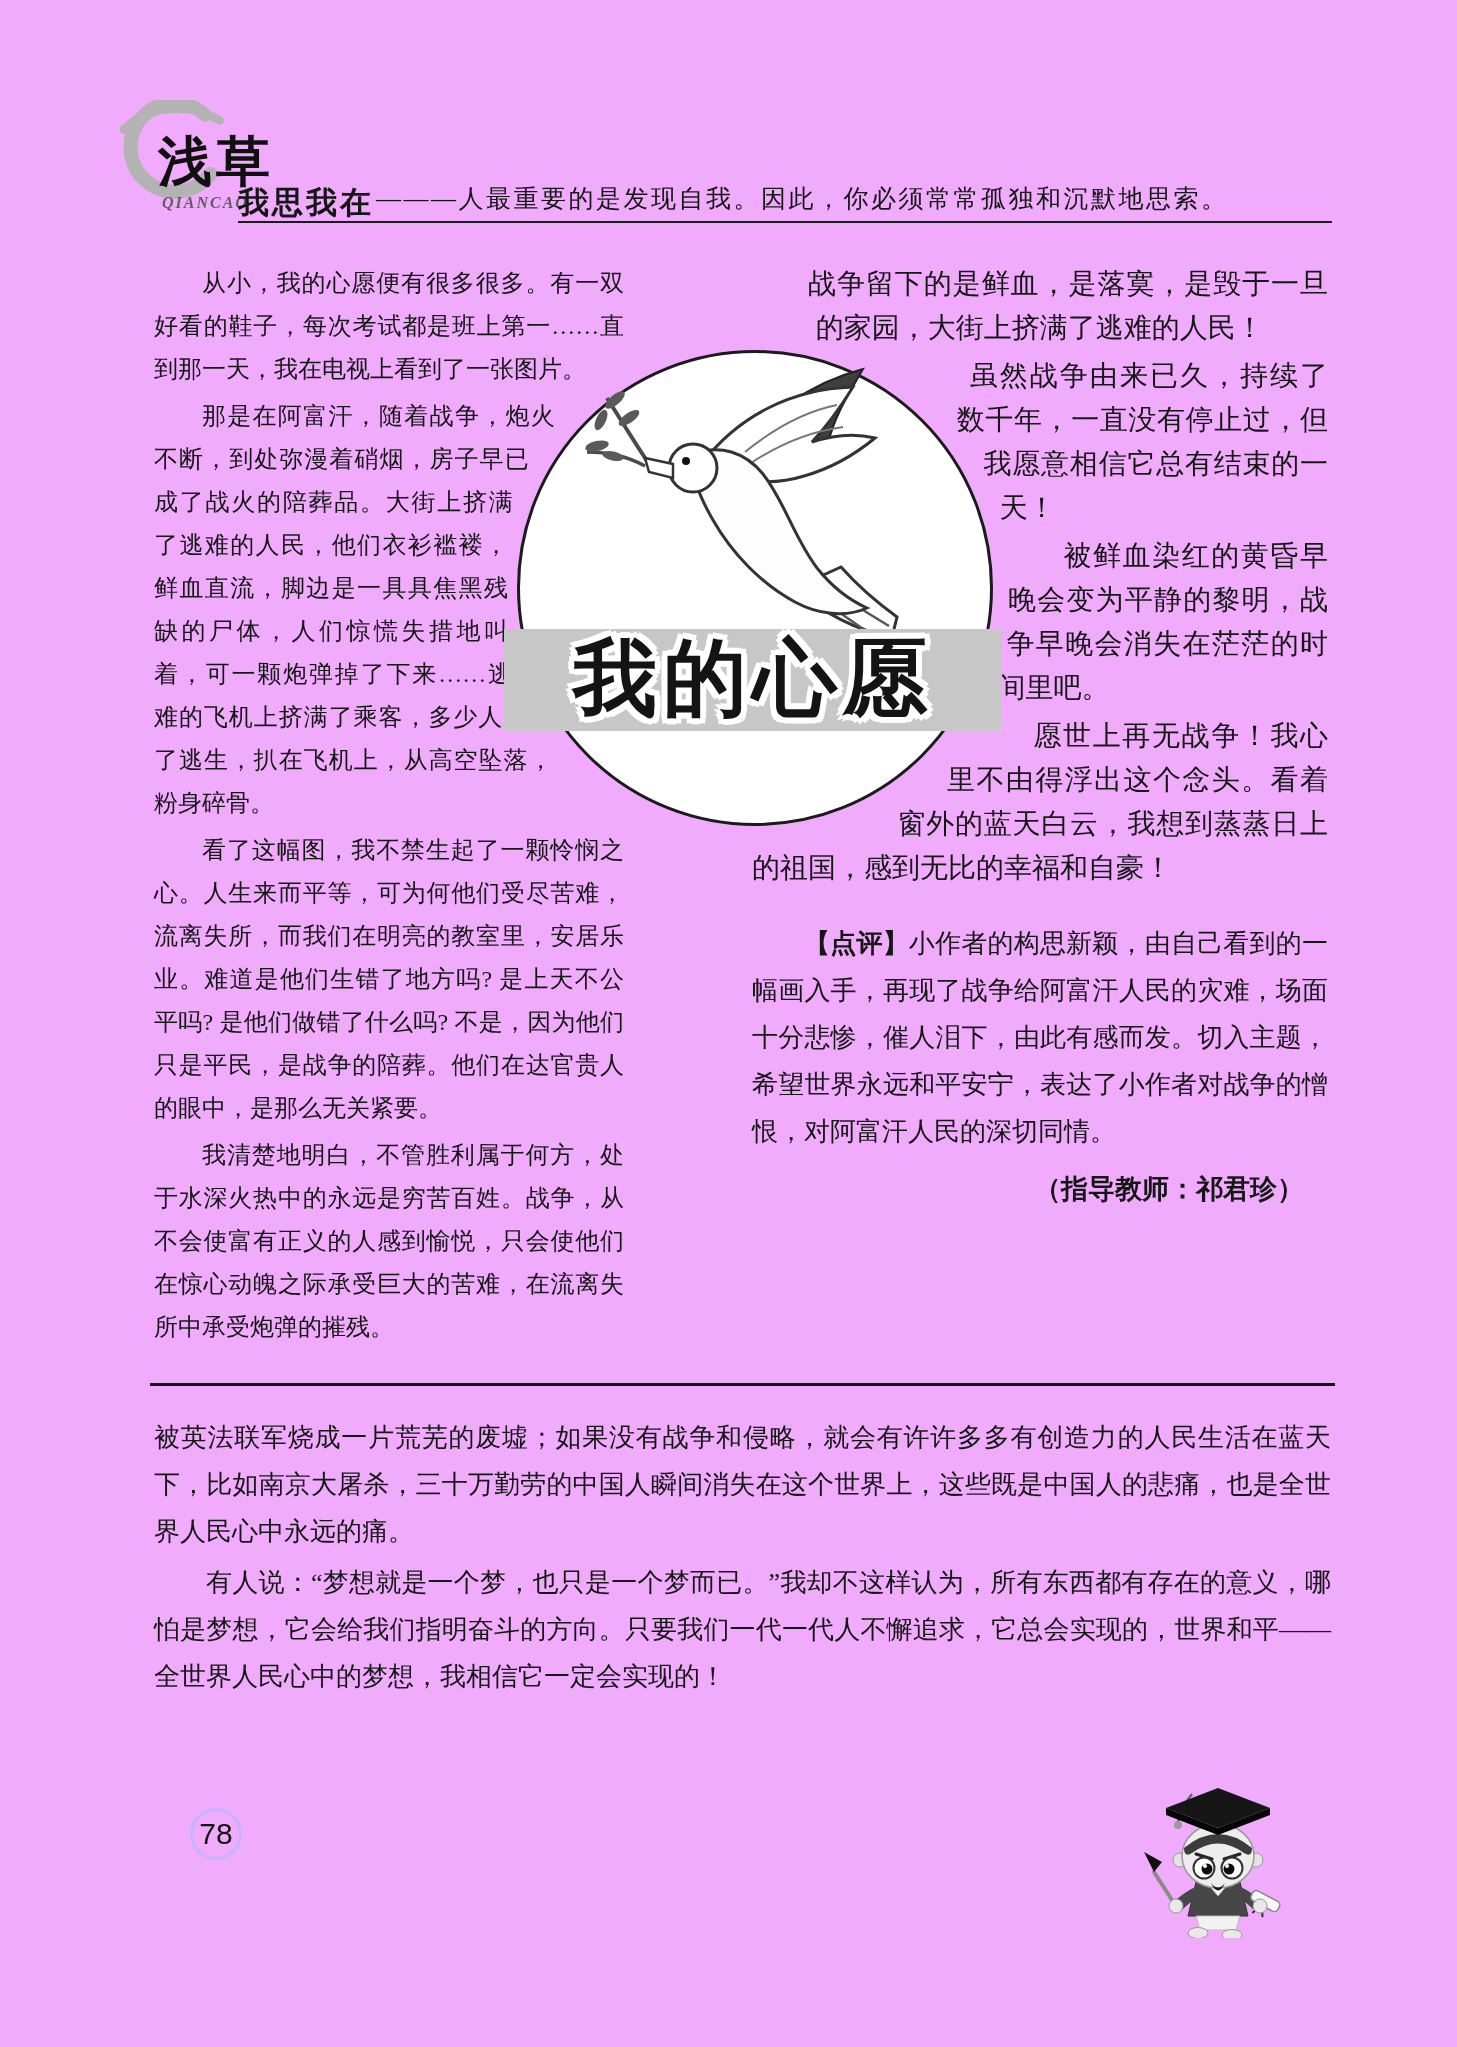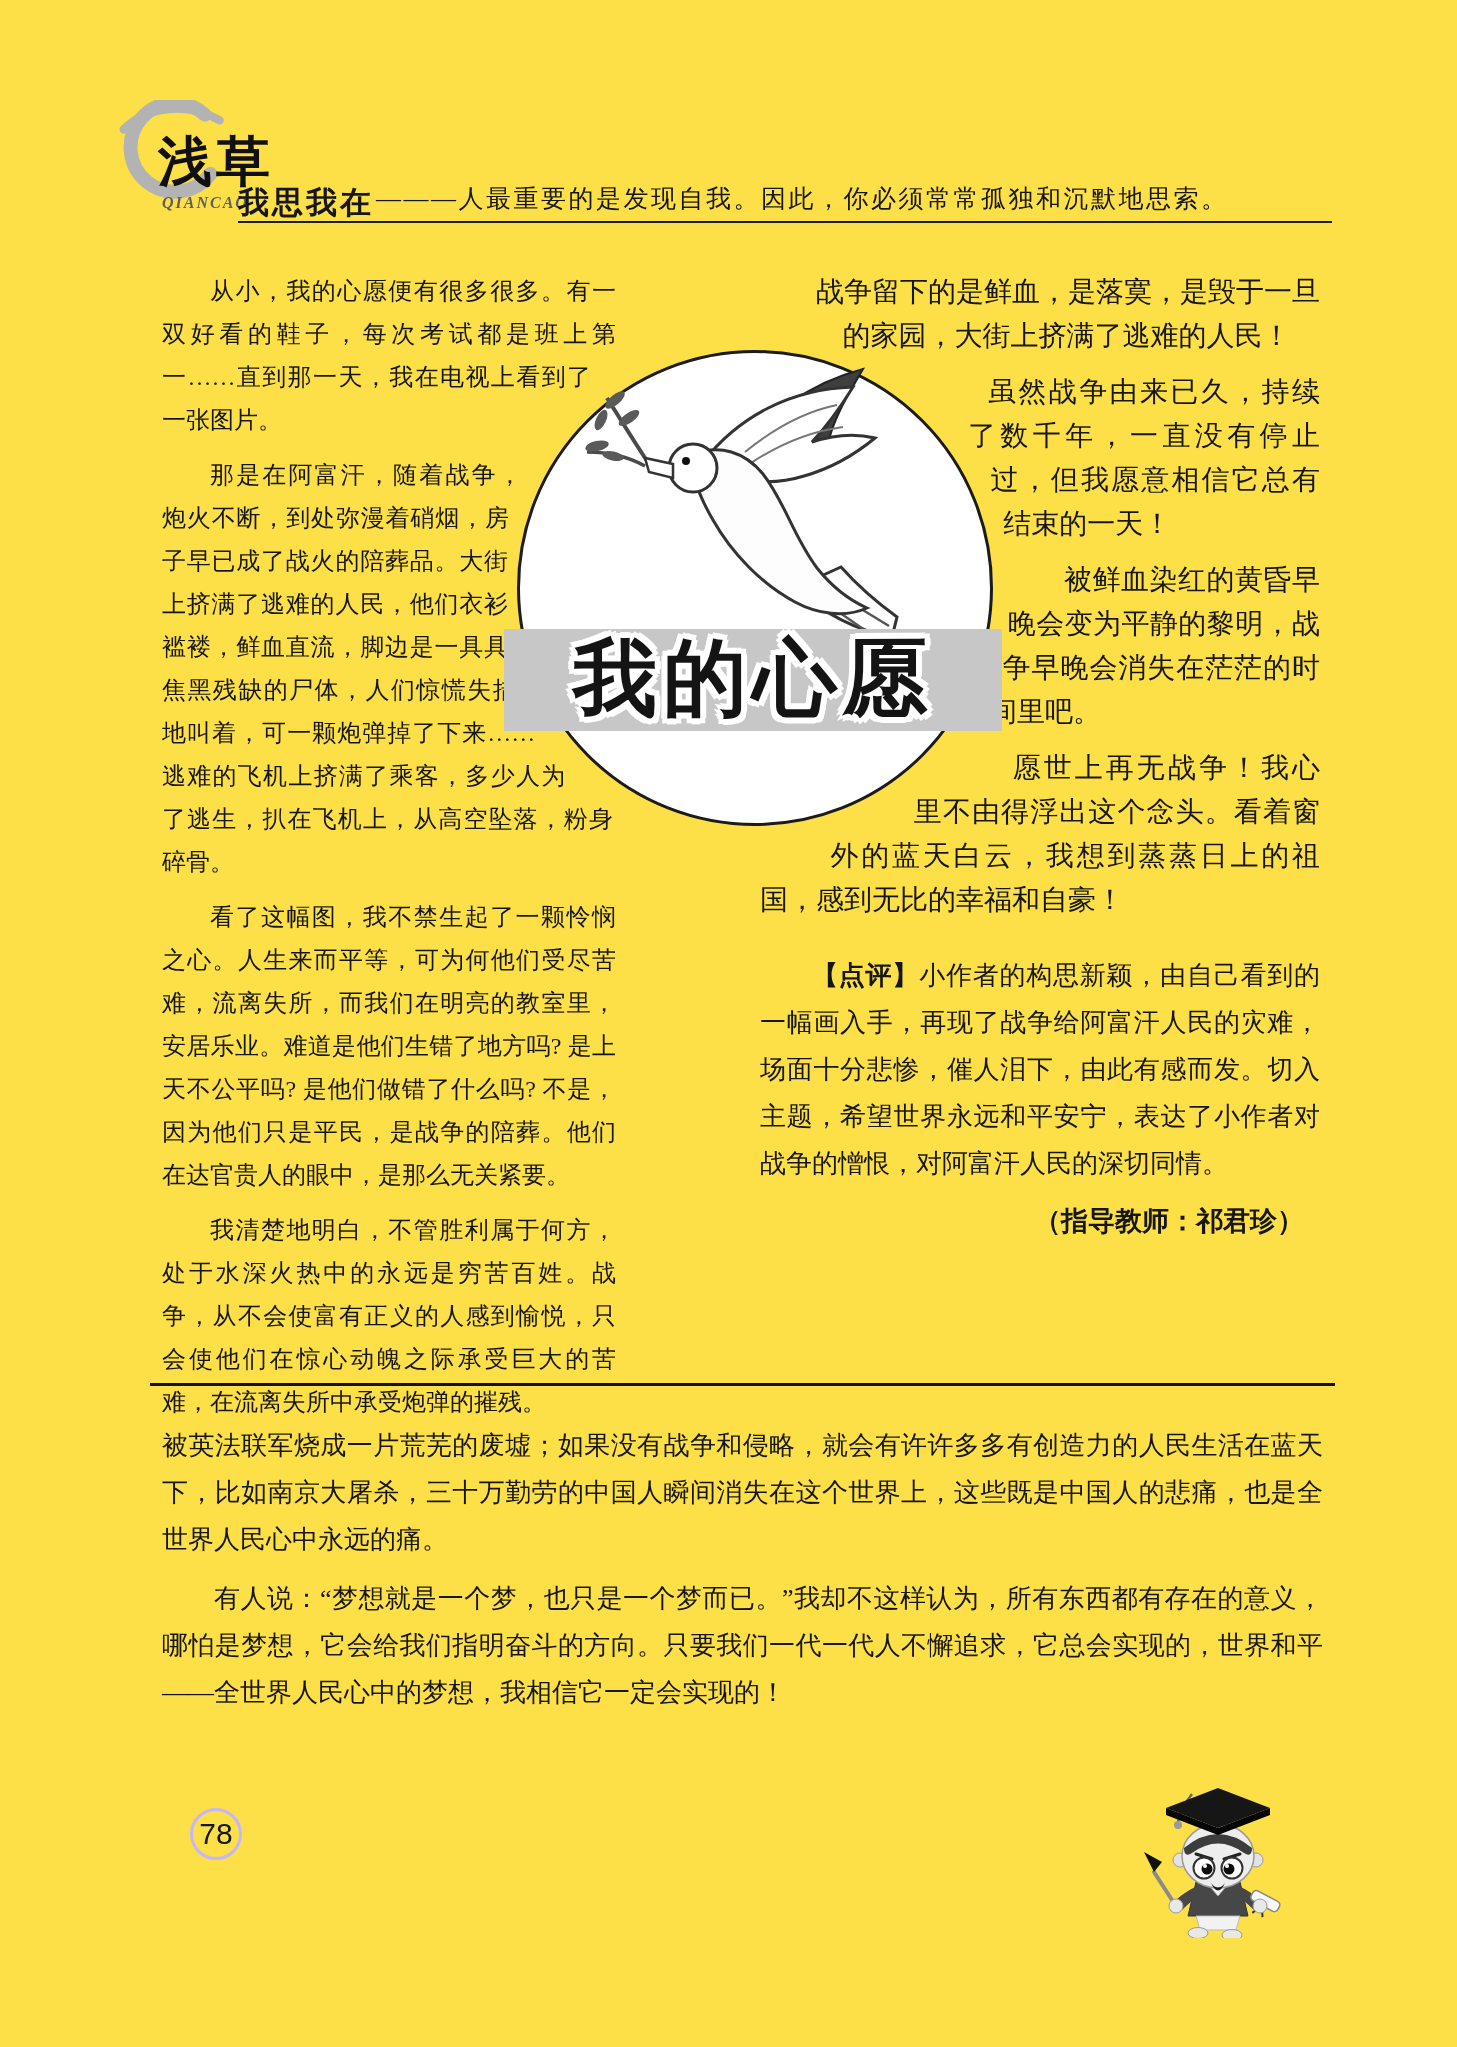--- a/index.html
+++ b/index.html
@@ -1,32 +1,32 @@
 <!DOCTYPE html>
 <html><head>
 <meta charset="utf-8">
 <style>
   html,body{margin:0;padding:0}
   body{width:1457px;height:2047px;background:#f4f4f4;font-family:"Liberation Serif","DejaVu Serif",serif;color:#161616}
-  #page{position:relative;width:1457px;height:2047px;background:#fde047;overflow:hidden}
+  #page{position:relative;width:1457px;height:2047px;background:#f0abfc;overflow:hidden}
 
   
   .logo{position:absolute;left:92px;top:100px;width:240px;height:140px}
   .logo svg{position:absolute;left:0;top:0}
   .logo-cn{position:absolute;left:66px;top:26px;font-family:"Liberation Sans",sans-serif;font-weight:900;font-size:54px;letter-spacing:4px;color:#101010}
   .logo-en{position:absolute;left:70px;top:94px;font-style:italic;font-weight:bold;font-size:16px;letter-spacing:2px;color:#5f5f5f}
   .motto{position:absolute;left:238px;top:182px;display:flex;align-items:flex-start;white-space:nowrap}
   .motto-lead{font-family:"Liberation Sans",sans-serif;font-weight:900;font-size:31px;letter-spacing:3px}
   .motto-rest{font-size:25px;letter-spacing:2.5px;margin-left:2px}
   .header-rule{position:absolute;left:238px;top:221px;width:1094px;height:2px;background:#1c1c1c}
 
   
   .col-left{position:absolute;left:150px;top:258px;width:478px;font-size:24px;line-height:43px;text-align:justify}
   .col-right{position:absolute;left:748px;top:258px;width:584px;font-size:28px;line-height:44px;text-align:justify}
-  p.para{margin:12px;text-indent:2em}
+  p.para{margin:4px;text-indent:2em}
   p.no-indent{text-indent:0}
   .wrap-right{float:right;width:120px;height:576px;shape-outside:circle(247px at 249px 332px);shape-margin:6px}
   .wrap-left{float:left;width:260px;height:578px;shape-outside:circle(245px at 9px 336px);shape-margin:6px}
 
   
   .circle-frame{position:absolute;left:517px;top:350px;width:476px;height:476px;border:3px solid #1b1b1b;border-radius:50%;background:#fff;box-sizing:border-box}
   .dove{position:absolute;left:545px;top:356px}
   .band{position:absolute;left:504px;top:629px;width:498px;height:102px;background:#c7c7c7}
   .article-title{position:absolute;left:504px;top:626px;width:498px;height:106px;display:flex;align-items:center;justify-content:center;
     font-family:"Liberation Sans",sans-serif;font-weight:900;font-size:84px;letter-spacing:6px;color:#141414;

